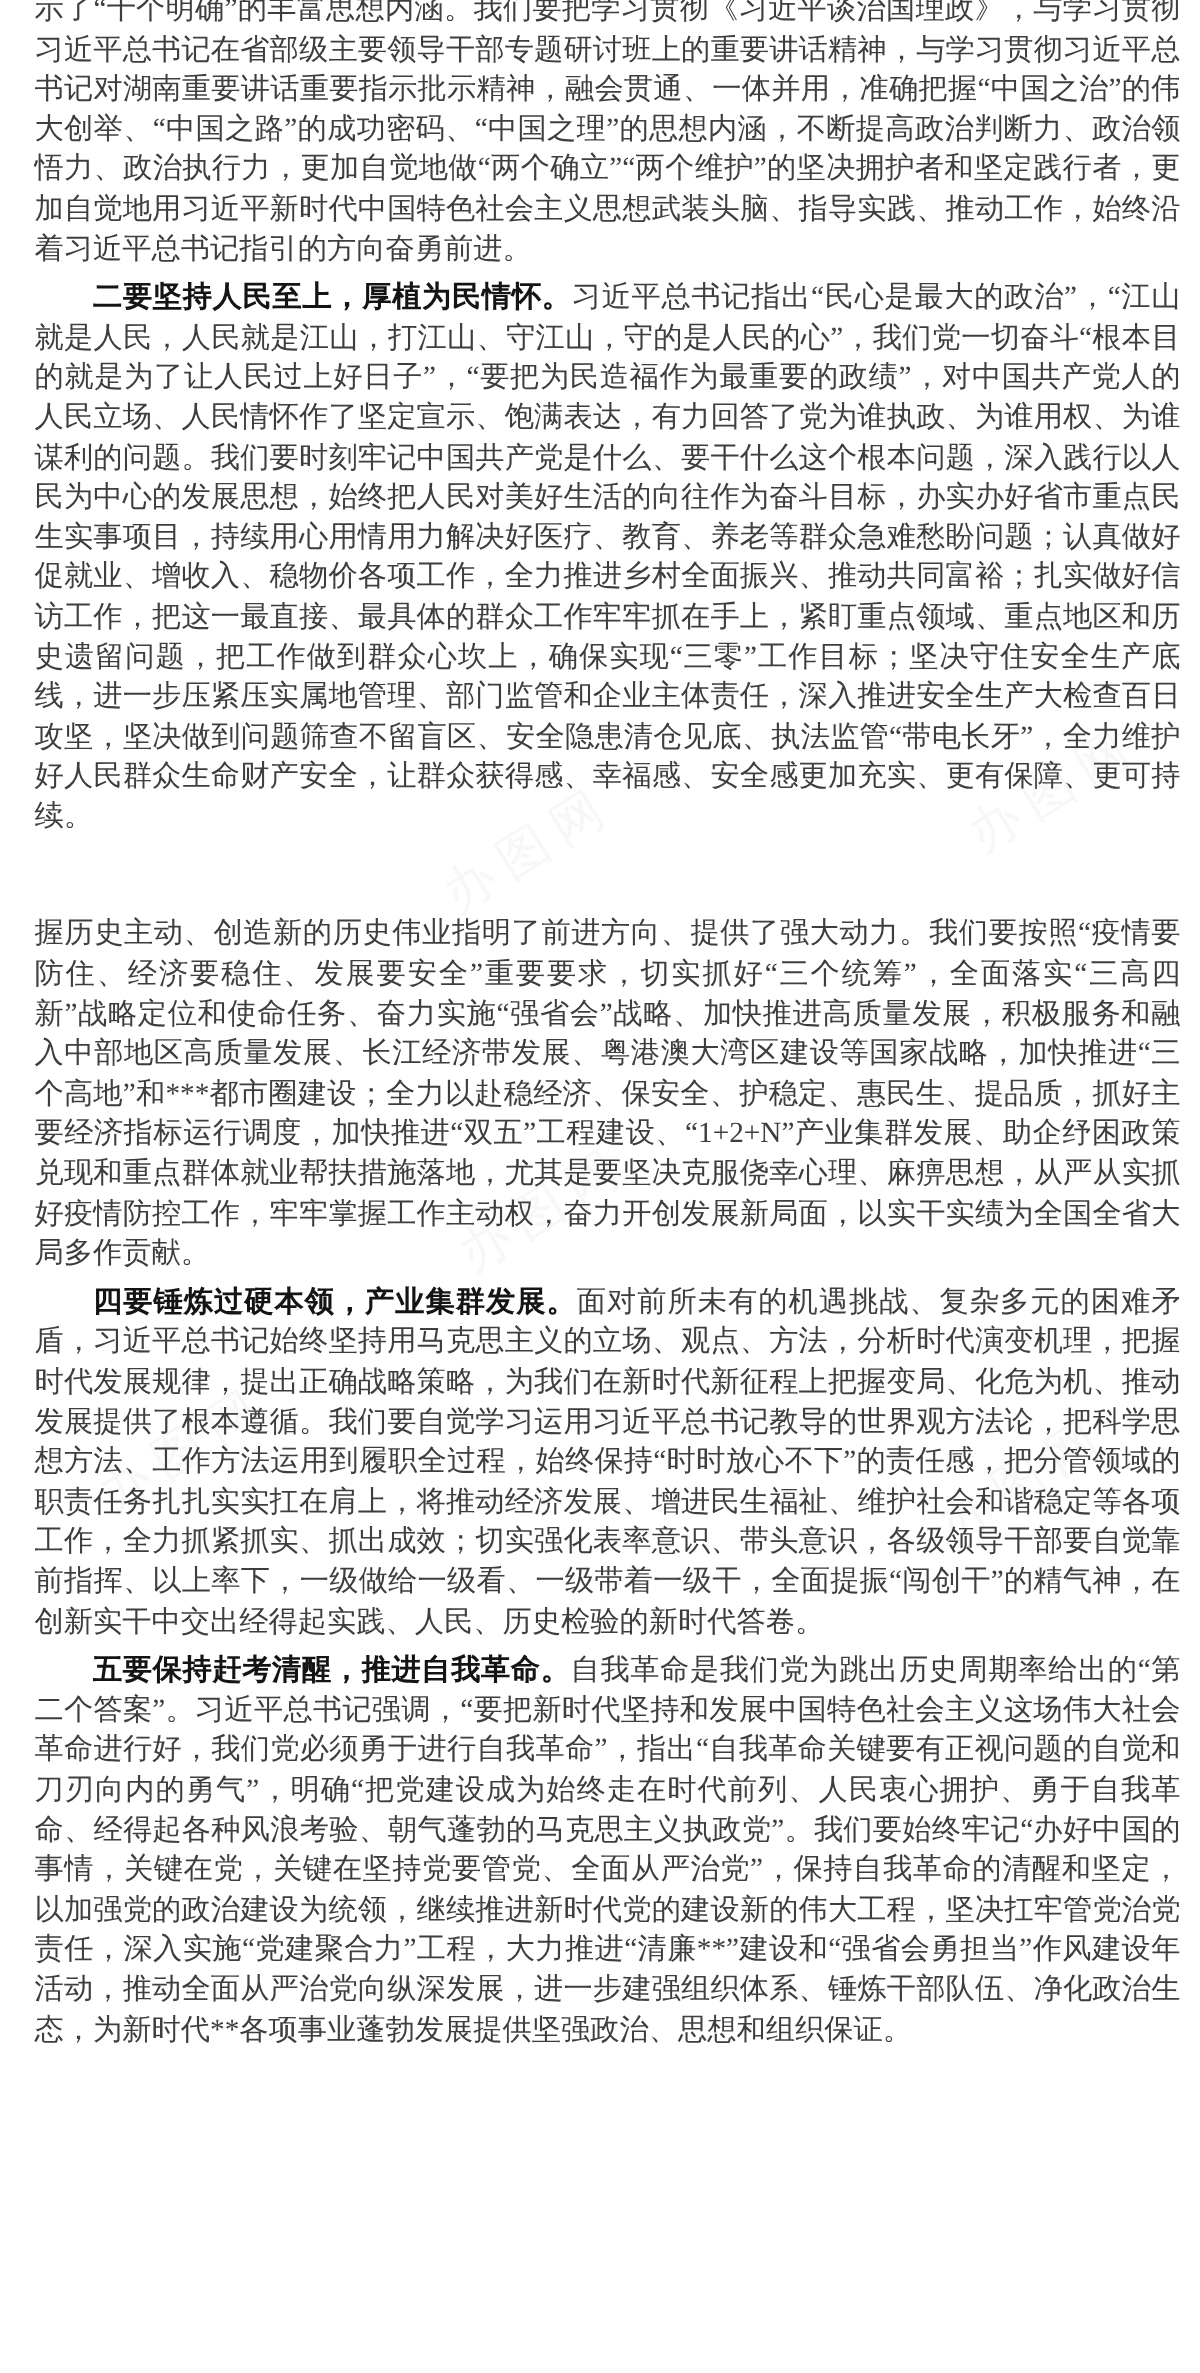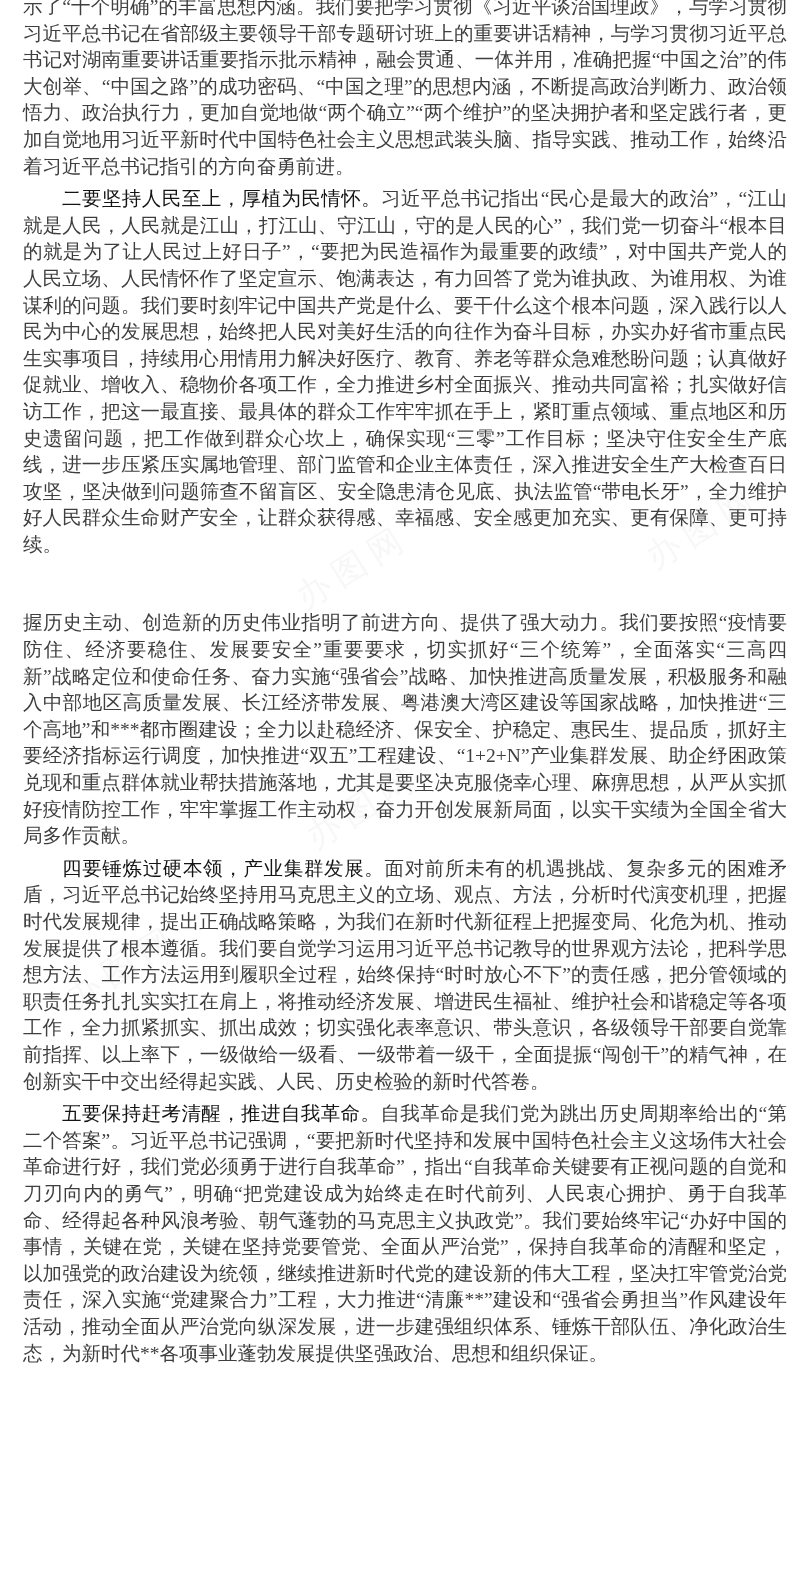--- a/index.html
+++ b/index.html
@@ -34,21 +34,21 @@
     margin: 6px 0 0 0;
   }
   p.para.first {
     margin-top: 0;
   }
   p.para.indent {
     text-indent: 2em;
   }
   p.para b {
     color: #141414;
-    font-weight: normal;
+    font-weight: bold;
   }
   .page-gap {
     height: 46px;
   }
   .watermark {
     position: absolute;
     color: rgba(120, 120, 130, 0.06);
     transform: rotate(-32deg);
     font-size: 34px;
     letter-spacing: 8px;

